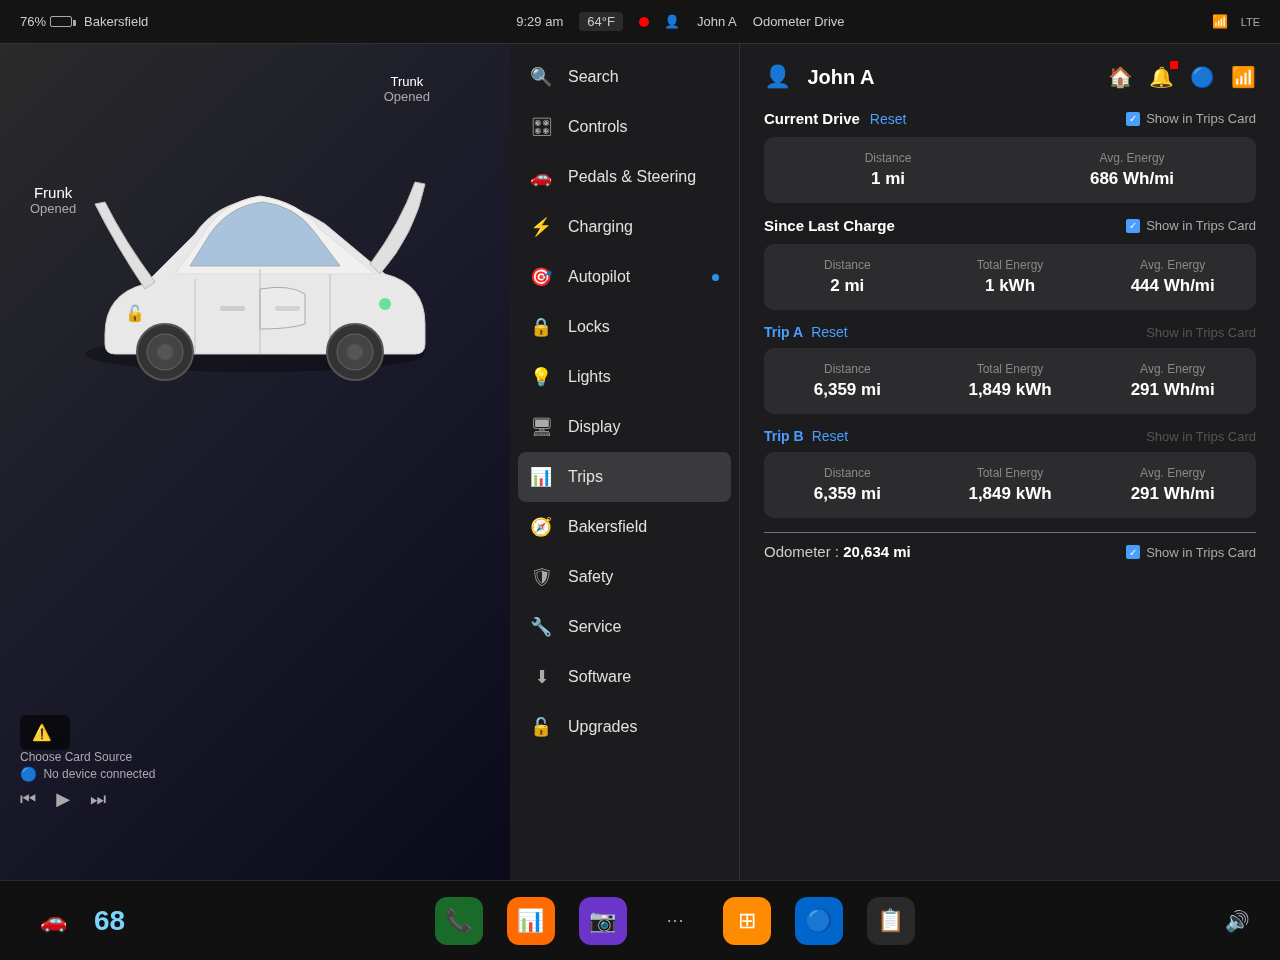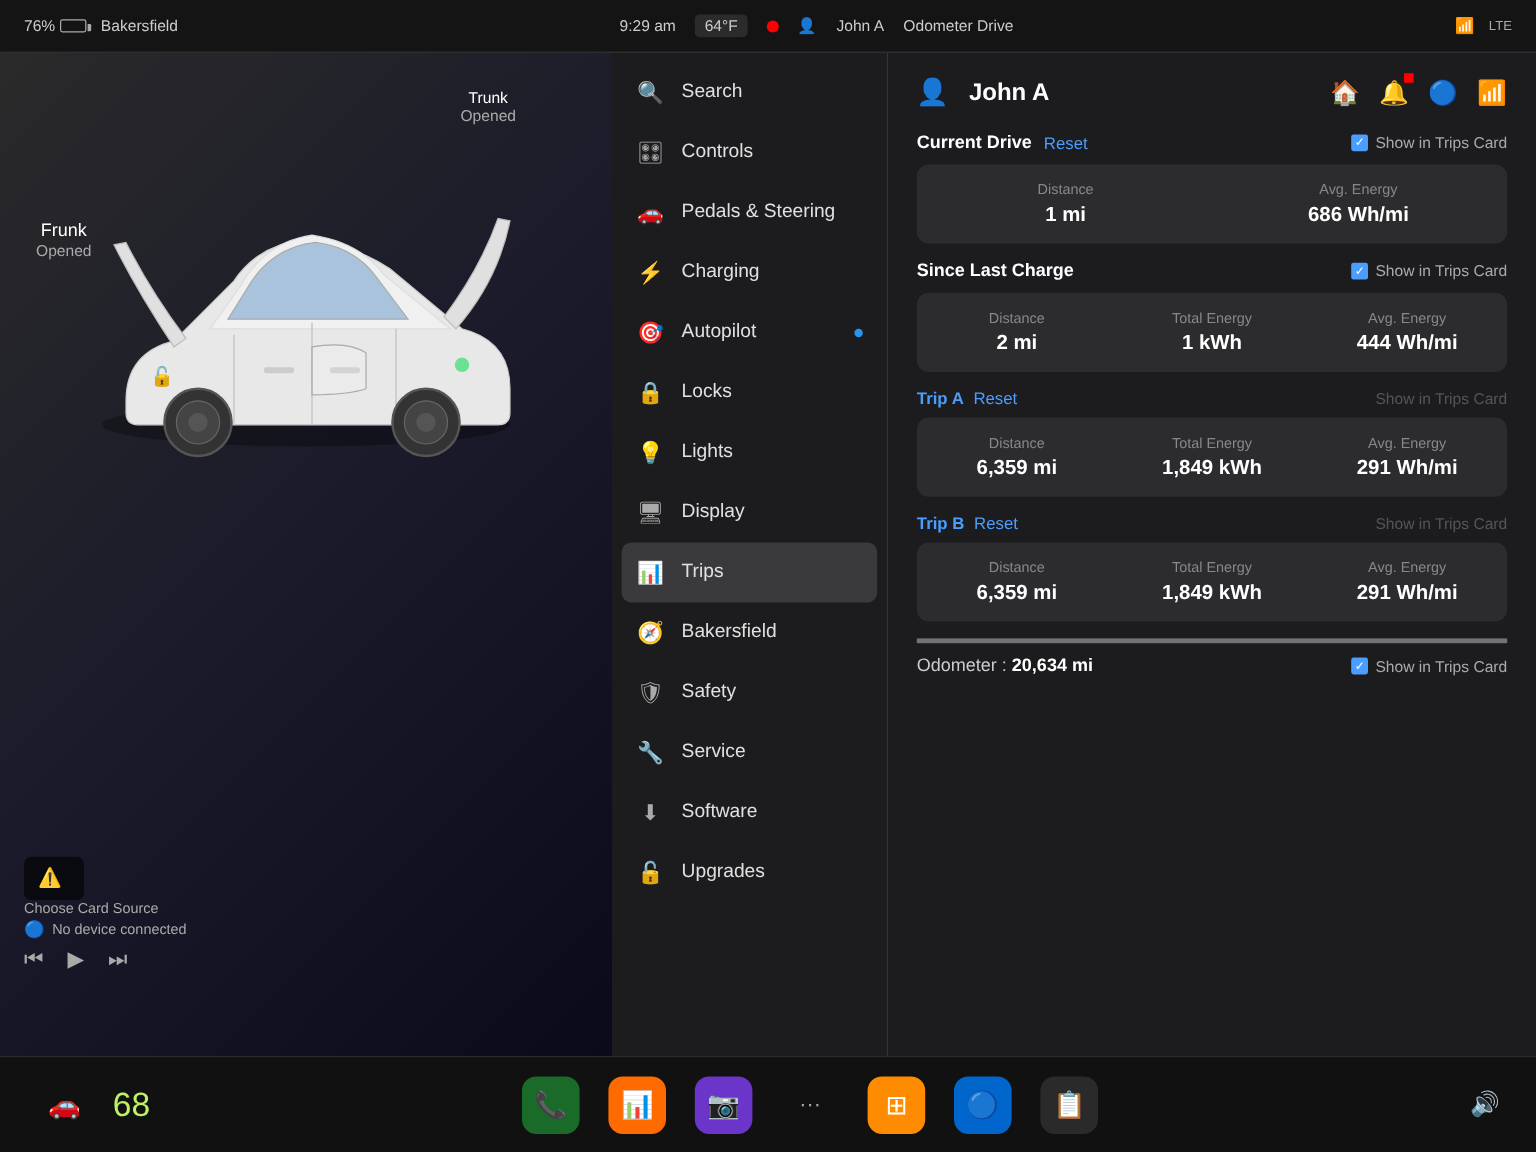--- a/index.html
+++ b/index.html
@@ -209,21 +209,21 @@
     .trip-header {
       display: flex; align-items: center; gap: 8px;
       margin-bottom: 8px;
     }
     .trip-label { font-size: 14px; font-weight: 600; color: #4a9eff; }
     .trip-show { font-size: 12px; color: #555; margin-left: auto; }
 
     .odometer-row {
       display: flex; align-items: center; justify-content: space-between;
       margin-top: 10px; padding-top: 10px;
-      border-top: 4px solid #737373;
+      border-top: 1px solid #737373;
     }
     .odometer-text { font-size: 15px; color: #ccc; }
     .odometer-value { color: #fff; font-weight: 600; }
 
     
     #taskbar {
       position: absolute;
       bottom: 0; left: 0; right: 0;
       height: 80px;
       background: #111;
@@ -257,21 +257,21 @@
       background: #ff8c00;
       border-radius: 12px;
       color: #fff;
     }
     .taskbar-icon.blue {
       background: #0066cc;
       border-radius: 12px;
       color: #fff;
     }
     .temp-display {
-      font-size: 28px; font-weight: 400; color: #bef264;
+      font-size: 28px; font-weight: 700; color: #7dd3fc;
     }
     .volume-icon { font-size: 20px; color: #aaa; }
 
     
     .charge-section { margin-bottom: 2px; }
   </style>
 </head>
 <body>
 
 <div id="status-bar">

